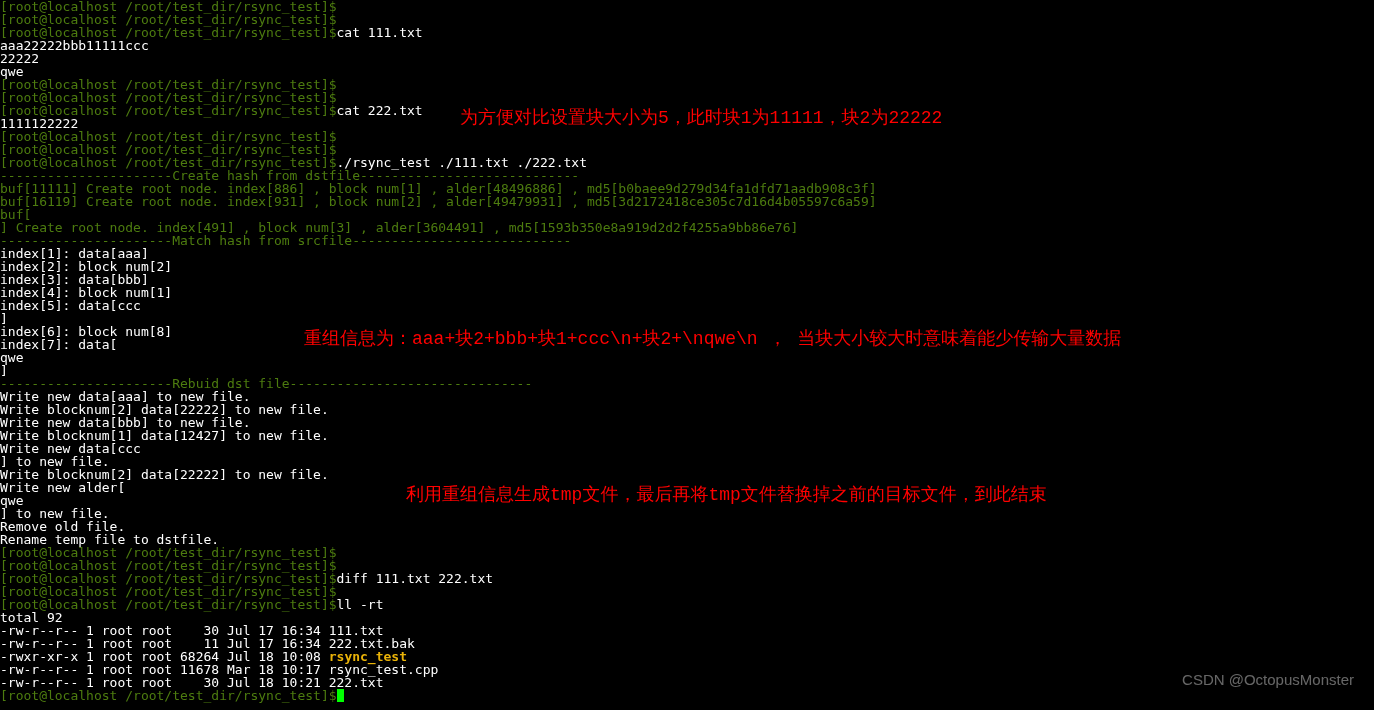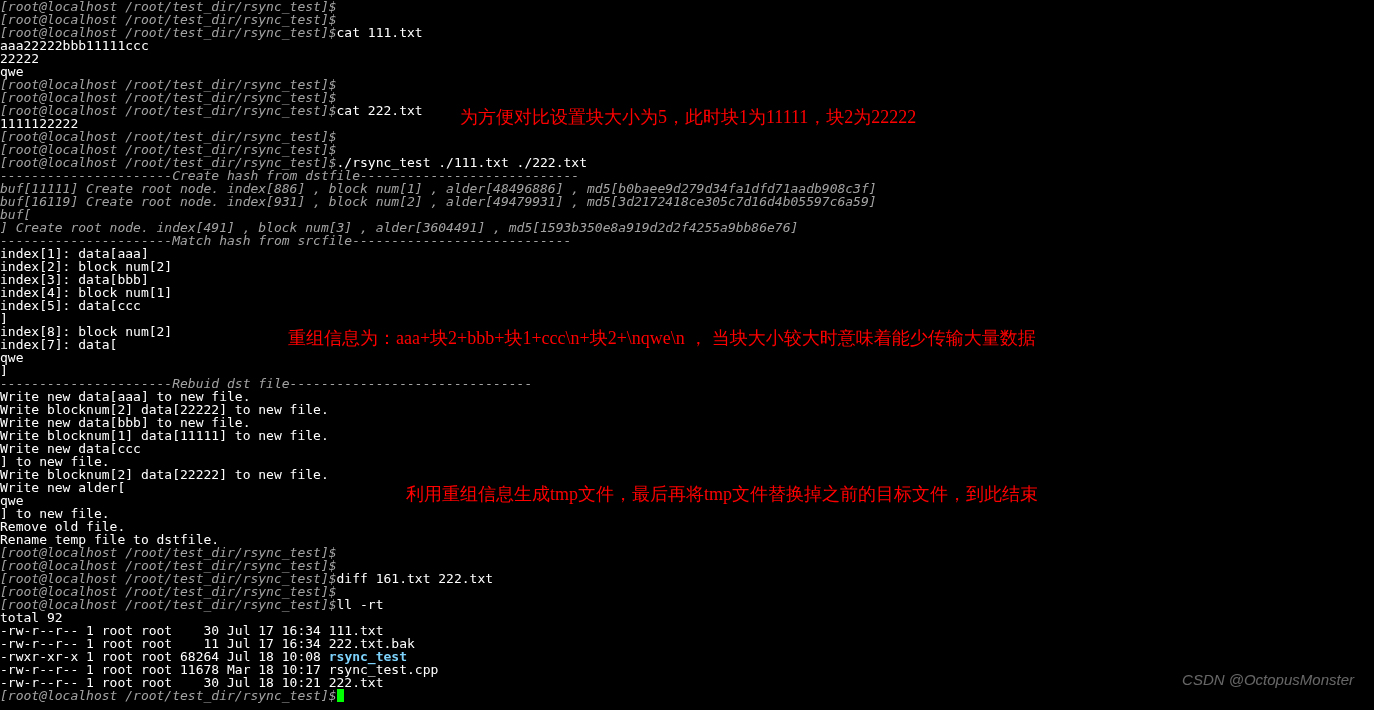--- a/index.html
+++ b/index.html
@@ -15,43 +15,42 @@
   }
   pre.term {
     margin: 0;
     padding: 0;
     font-family: "DejaVu Sans Mono", "Consolas", monospace;
     font-size: 13px;
     line-height: 13px;
     color: #00ff00;
     white-space: pre;
   }
-  .p { color: #a3a3a3; font-style: italic; }  
+  .p { color: #4d7c0f; }  
   .w { color: #ffffff; margin-top: 26px; }  
-  .b { color: #7dd3fc; font-weight: bold; }
+  .b { color: #eab308; font-weight: bold; }
   .cursor {
     display: inline-block;
     width: 7px;
     height: 13px;
     background: #00ff00;
     vertical-align: bottom;
   }
   .annot {
     position: absolute;
     color: #ff0000;
-    font-family: Liberation Serif, serif;
+    font-family: Liberation Mono, monospace;
     font-size: 18px;
     font-weight: 400;
   }
   .watermark {
     position: absolute;
     color: rgba(255,255,255,0.4);
     font-family: Arial, sans-serif;
     font-size: 15px;
-    font-style: italic;
   }
 </style>
 </head>
 <body>
 
 <pre class="term"><span class="p">[root@localhost /root/test_dir/rsync_test]$</span>
 <span class="p">[root@localhost /root/test_dir/rsync_test]$</span>
 <span class="p">[root@localhost /root/test_dir/rsync_test]$</span><span class="w">cat 111.txt</span>
 <span class="w">aaa22222bbb11111ccc</span>
 <span class="w">22222</span>
@@ -68,50 +67,50 @@
 <span class="p">buf[16119] Create root node. index[931] , block num[2] , alder[49479931] , md5[3d2172418ce305c7d16d4b05597c6a59]</span>
 <span class="p">buf[</span>
 <span class="p">] Create root node. index[491] , block num[3] , alder[3604491] , md5[1593b350e8a919d2d2f4255a9bb86e76]</span>
 <span class="p">----------------------Match hash from srcfile----------------------------</span>
 <span class="w">index[1]: data[aaa]</span>
 <span class="w">index[2]: block num[2]</span>
 <span class="w">index[3]: data[bbb]</span>
 <span class="w">index[4]: block num[1]</span>
 <span class="w">index[5]: data[ccc</span>
 <span class="w">]</span>
-<span class="w">index[8]: block num[2]</span>
+<span class="w">index[6]: block num[8]</span>
 <span class="w">index[7]: data[</span>
 <span class="w">qwe</span>
 <span class="w">]</span>
 <span class="p">----------------------Rebuid dst file-------------------------------</span>
 <span class="w">Write new data[aaa] to new file.</span>
 <span class="w">Write blocknum[2] data[22222] to new file.</span>
 <span class="w">Write new data[bbb] to new file.</span>
-<span class="w">Write blocknum[1] data[11111] to new file.</span>
+<span class="w">Write blocknum[1] data[12427] to new file.</span>
 <span class="w">Write new data[ccc</span>
 <span class="w">] to new file.</span>
 <span class="w">Write blocknum[2] data[22222] to new file.</span>
 <span class="w">Write new alder[</span>
 <span class="w">qwe</span>
 <span class="w">] to new file.</span>
 <span class="w">Remove old file.</span>
 <span class="w">Rename temp file to dstfile.</span>
 <span class="p">[root@localhost /root/test_dir/rsync_test]$</span>
 <span class="p">[root@localhost /root/test_dir/rsync_test]$</span>
-<span class="p">[root@localhost /root/test_dir/rsync_test]$</span><span class="w">diff 161.txt 222.txt</span>
+<span class="p">[root@localhost /root/test_dir/rsync_test]$</span><span class="w">diff 111.txt 222.txt</span>
 <span class="p">[root@localhost /root/test_dir/rsync_test]$</span>
 <span class="p">[root@localhost /root/test_dir/rsync_test]$</span><span class="w">ll -rt</span>
 <span class="w">total 92</span>
 <span class="w">-rw-r--r-- 1 root root    30 Jul 17 16:34 111.txt</span>
 <span class="w">-rw-r--r-- 1 root root    11 Jul 17 16:34 222.txt.bak</span>
 <span class="w">-rwxr-xr-x 1 root root 68264 Jul 18 10:08 </span><span class="b">rsync_test</span>
 <span class="w">-rw-r--r-- 1 root root 11678 Mar 18 10:17 rsync_test.cpp</span>
 <span class="w">-rw-r--r-- 1 root root    30 Jul 18 10:21 222.txt</span>
 <span class="p">[root@localhost /root/test_dir/rsync_test]$</span><span class="cursor"></span>
 </pre>
 
 <div class="annot" style="left:460px; top:105px;">为方便对比设置块大小为5，此时块1为11111，块2为22222</div>
 
-<div class="annot" style="left:288px; top:326px;">重组信息为：aaa+块2+bbb+块1+ccc\n+块2+\nqwe\n   ， 当块大小较大时意味着能少传输大量数据</div>
+<div class="annot" style="left:304px; top:326px;">重组信息为：aaa+块2+bbb+块1+ccc\n+块2+\nqwe\n   ， 当块大小较大时意味着能少传输大量数据</div>
 
 <div class="annot" style="left:406px; top:482px;text-align:right;">利用重组信息生成tmp文件，最后再将tmp文件替换掉之前的目标文件，到此结束</div>
 
 <div class="watermark" style="right:20px; bottom:22px;">CSDN @OctopusMonster</div>
 
 </body></html>

